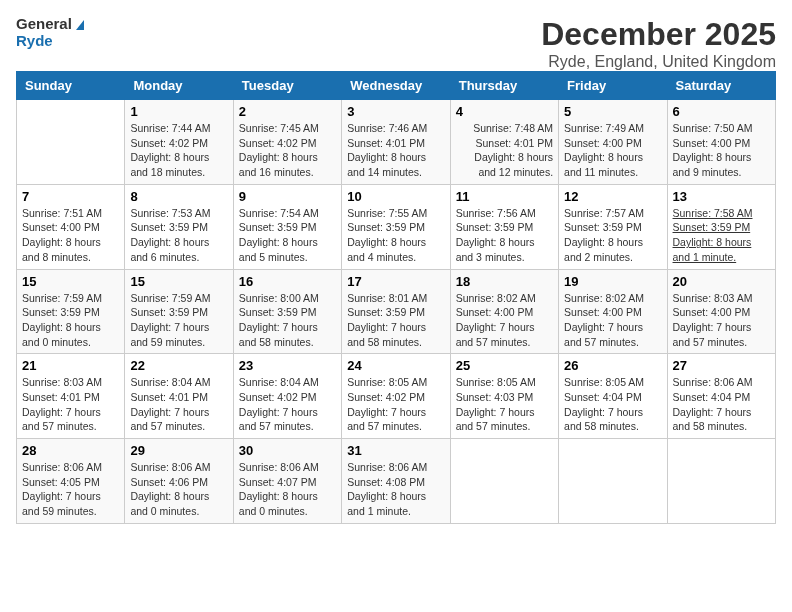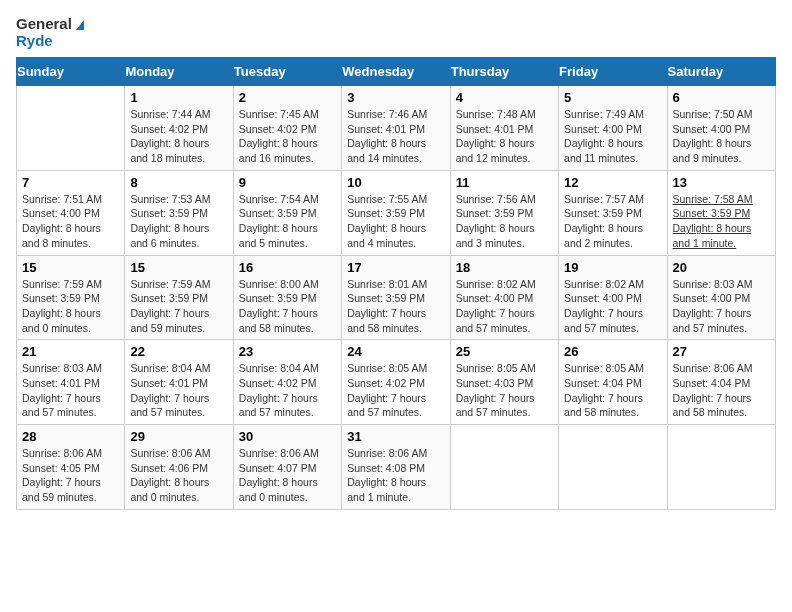--- a/index.html
+++ b/index.html
@@ -7,21 +7,20 @@
       font-family: Arial, sans-serif;
       background: #fff;
       width: 792px;
       min-height: 612px;
       padding: 16px;
     }
     .header-area {
       display: flex;
       justify-content: space-between;
       align-items: flex-start;
-      margin-bottom: 8px;
     }
     .logo {
       display: flex;
       align-items: center;
       gap: 4px;
     }
     .title-area {
       text-align: right;
     }
     .month-title {
@@ -34,21 +33,21 @@
       color: #555;
     }
     table {
       width: 100%;
       border-collapse: collapse;
       font-size: 11px;
     }
     thead tr th {
       background-color: #1a6faf;
       color: #fff;
-      padding: 6px 0;
+      padding: 6px 8px;
       text-align: left;
       font-size: 13px;
       font-weight: bold;
       border: 1px solid #1a6faf;
     }
     tbody tr td {
       border: 1px solid #ccc;
       vertical-align: top;
       padding: 4px 5px;
       width: 107px;
@@ -76,20 +75,24 @@
 </head>
 <body>
 
 <div class="header-area">
   <div class="logo">
   <div style="display:flex;flex-direction:column;line-height:1.1;">
     <span style="font-size:15px;font-weight:bold;color:#333;">General<span style="display:inline-block;width:0;height:0;border-left:8px solid transparent;border-right:0px solid transparent;border-bottom:10px solid #1a6faf;margin-left:4px;vertical-align:middle;"></span></span>
     <span style="font-size:15px;font-weight:bold;color:#1a6faf;">Ryde</span>
   </div>
 </div>
+  <div class="title-area">
+    <div class="month-title">December 2025</div>
+    <div class="location">Ryde, England, United Kingdom</div>
+  </div>
 </div>
 
 <table>
   <thead>
     <tr>
     <th>Sunday</th>
         <th>Monday</th>
         <th>Tuesday</th>
         <th>Wednesday</th>
         <th>Thursday</th>
@@ -116,21 +119,21 @@
         </td>
         <td>
           <span class="day-number">3</span>
           <div class="day-info" style="white-space: pre-line;">Sunrise: 7:46 AM
 Sunset: 4:01 PM
 Daylight: 8 hours
 and 14 minutes.</div>
         </td>
         <td>
           <span class="day-number">4</span>
-          <div class="day-info" style="white-space: pre-line;">Sunrise: 7:48 AM
+          <div class="day-info" style="white-space: pre-line; text-align: right;">Sunrise: 7:48 AM
 Sunset: 4:01 PM
 Daylight: 8 hours
 and 12 minutes.</div>
         </td>
         <td>
           <span class="day-number">5</span>
           <div class="day-info" style="white-space: pre-line;">Sunrise: 7:49 AM
 Sunset: 4:00 PM
 Daylight: 8 hours
 and 11 minutes.</div>

